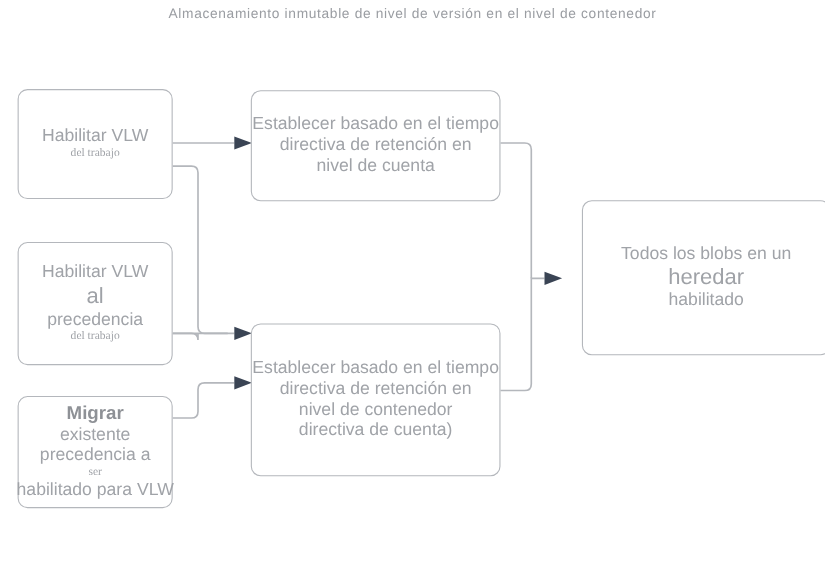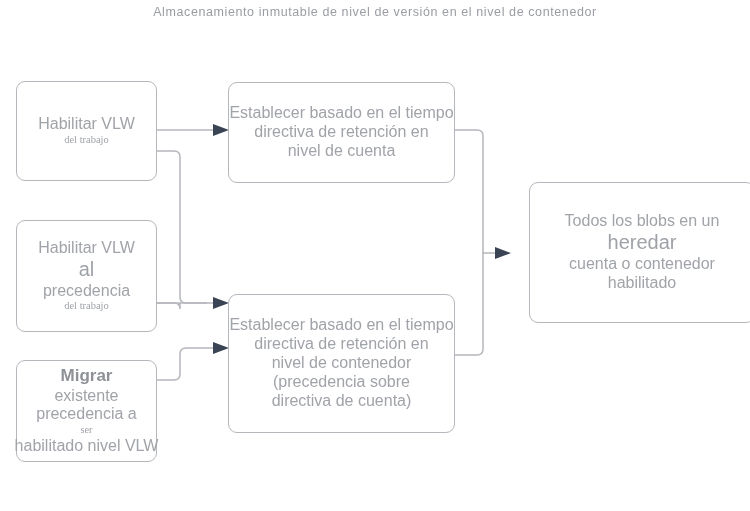--- a/index.html
+++ b/index.html
@@ -86,37 +86,35 @@
     <span class="ln t-lg">al</span>
     <span class="ln t-md">precedencia</span>
     <span class="ln t-sm">del trabajo</span>
   </div>
 
   <div class="node" style="left:16px;top:360px;width:141px;height:102px;">
     <span class="ln t-bold">Migrar</span>
     <span class="ln t-md">existente</span>
     <span class="ln t-md">precedencia a</span>
     <span class="ln t-sm">ser</span>
-    <span class="ln t-md">habilitado nivel VLW</span>
+    <span class="ln t-md">habilitado para VLW</span>
   </div>
 
   <div class="node" style="left:228px;top:82px;width:227px;height:101px;">
     <span class="ln t-md">Establecer basado en el tiempo</span>
     <span class="ln t-md">directiva de retención en</span>
     <span class="ln t-md">nivel de cuenta</span>
   </div>
 
   <div class="node" style="left:228px;top:294px;width:227px;height:139px;">
     <span class="ln t-md">Establecer basado en el tiempo</span>
     <span class="ln t-md">directiva de retención en</span>
     <span class="ln t-md">nivel de contenedor</span>
-    <span class="ln t-md">(precedencia sobre</span>
     <span class="ln t-md">directiva de cuenta)</span>
   </div>
 
   <div class="node" style="left:529px;top:182px;width:226px;height:141px;">
     <span class="ln t-md">Todos los blobs en un</span>
     <span class="ln t-lg">heredar</span>
-    <span class="ln t-md">cuenta o contenedor</span>
     <span class="ln t-md">habilitado</span>
   </div>
 
 </div>
 
 </body></html>

